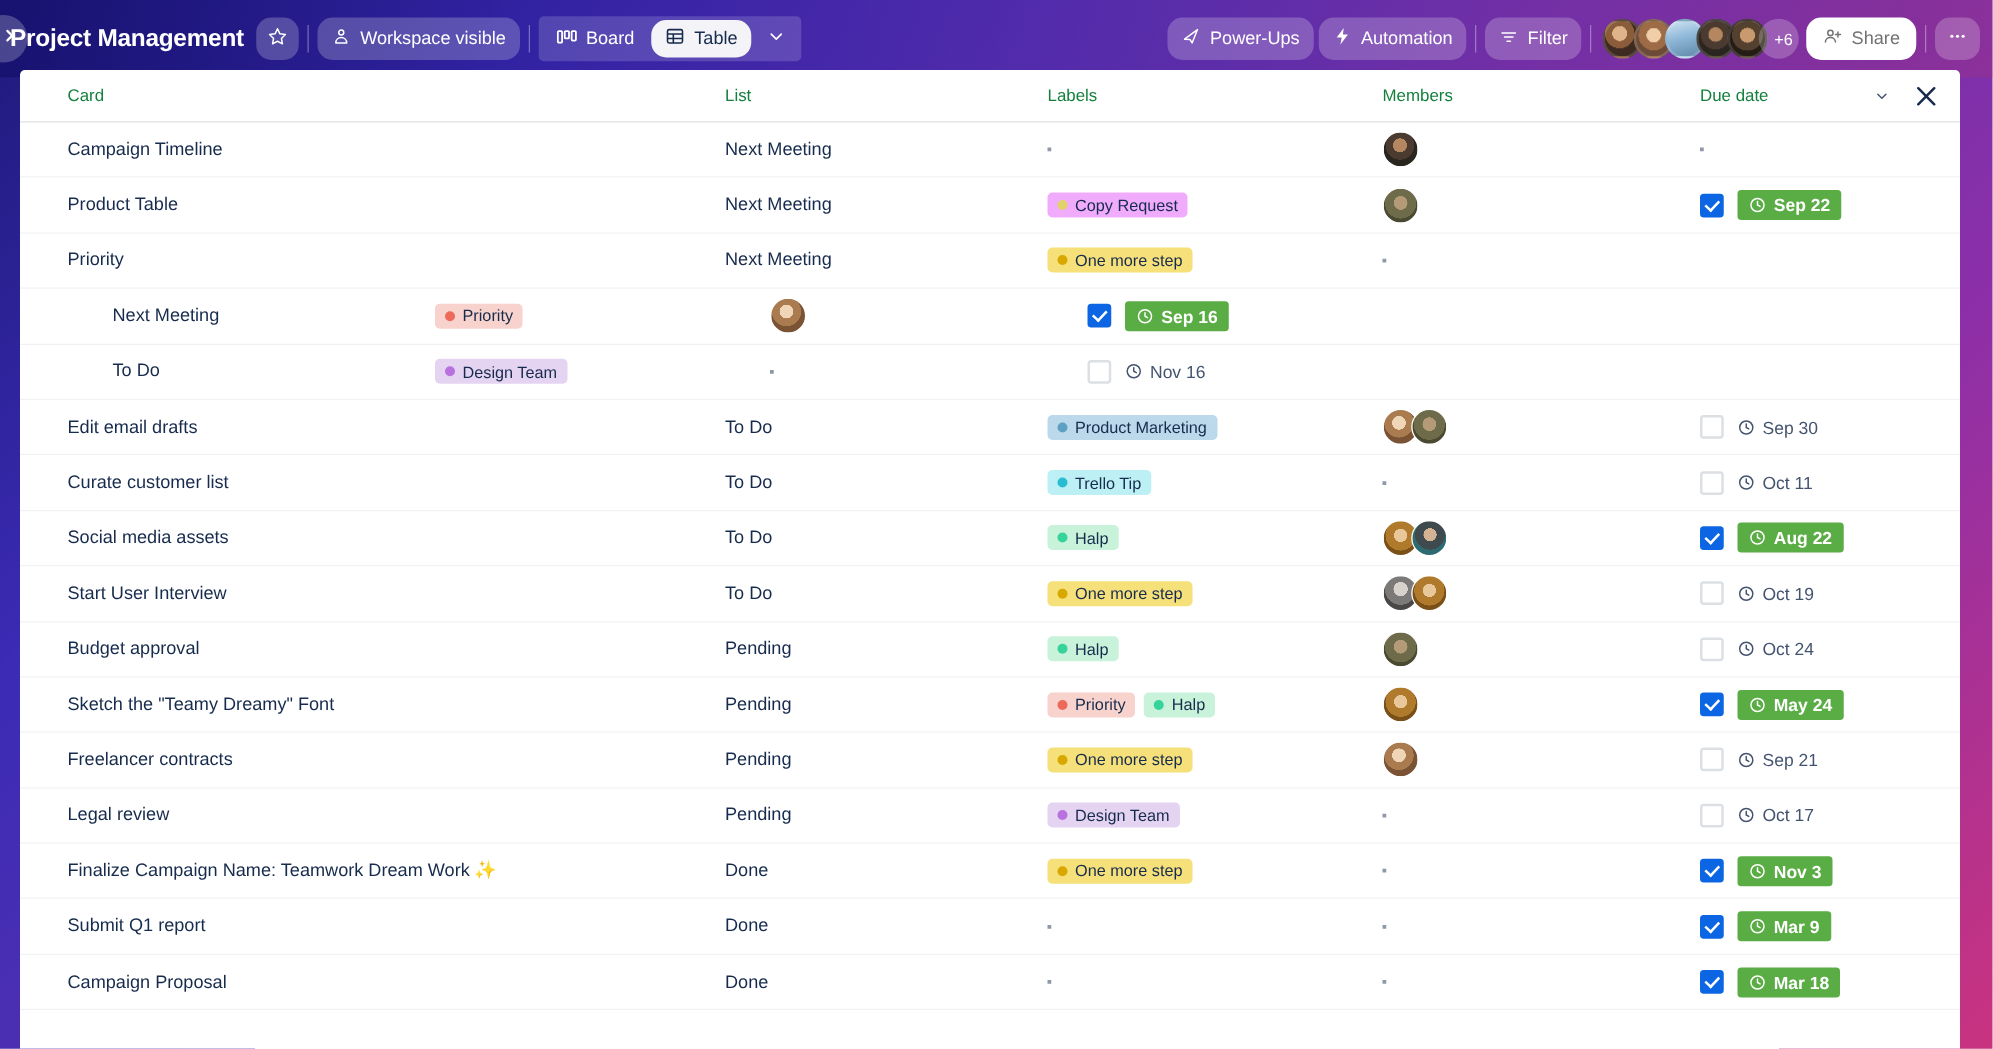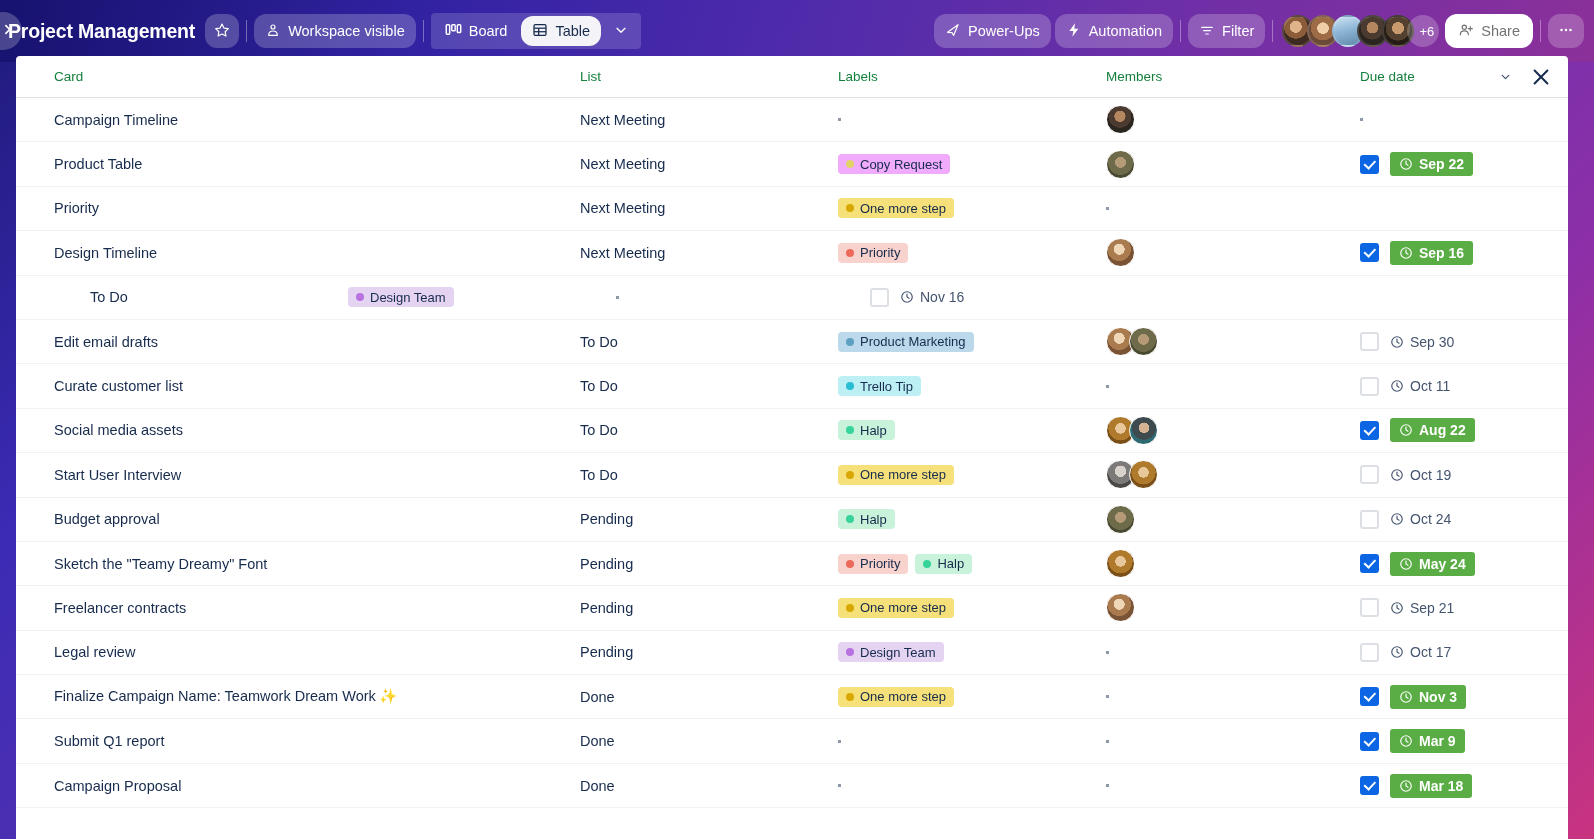--- a/index.html
+++ b/index.html
@@ -371,21 +371,20 @@
           <span class="label-chip" style="background: rgb(245, 224, 122);">
             <span class="dot" style="background:#d9a800"></span>
             <span>One more step</span>
           </span>
         </div>
         <div class="col-members">
           <span class="empty-dot"></span>
         </div>
       </div>
       <div class="row">
-        <div class="cell-text col-card card-name">Design Timeline</div>
         <div class="cell-text col-list">Next Meeting</div>
         <div class="col-labels">
           <span class="label-chip" style="background: rgb(248, 210, 204);">
             <span class="dot" style="background:#eb6a5a"></span>
             <span>Priority</span>
           </span>
         </div>
         <div class="col-members">
           <div class="row-av face-hair"></div>
         </div>

